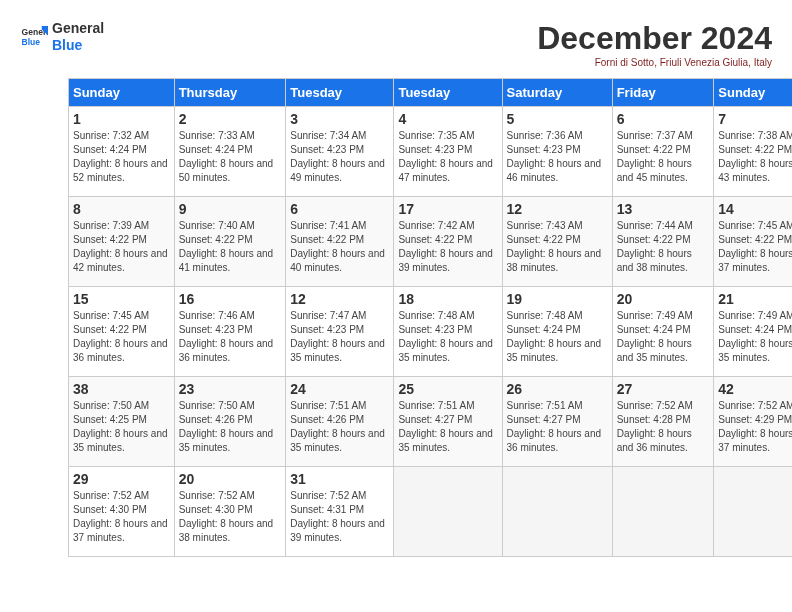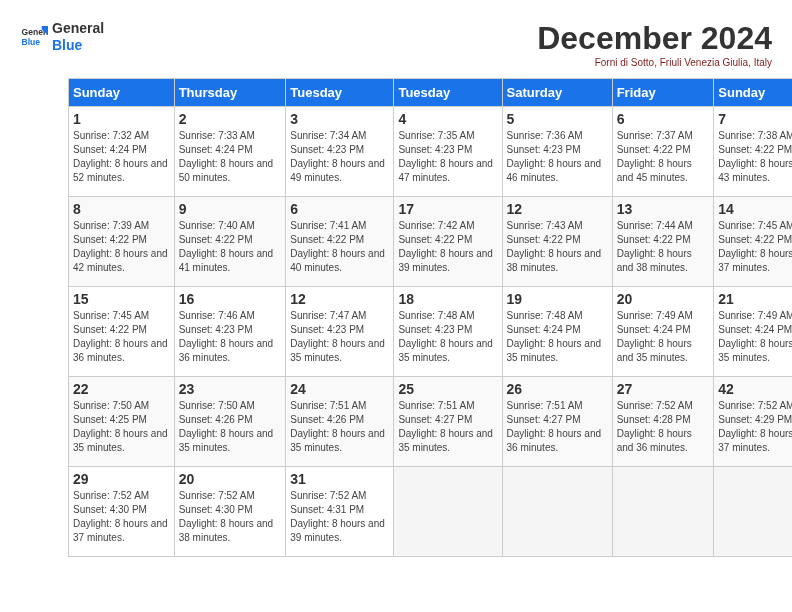--- a/index.html
+++ b/index.html
@@ -198,21 +198,21 @@
           <span class="day-number">20</span>
           <div class="day-info">Sunrise: 7:49 AM<br>Sunset: 4:24 PM<br>Daylight: 8 hours and 35 minutes.</div>
         </td>
         <td>
           <span class="day-number">21</span>
           <div class="day-info">Sunrise: 7:49 AM<br>Sunset: 4:24 PM<br>Daylight: 8 hours and 35 minutes.</div>
         </td>
       </tr>
       <tr>
         <td>
-          <span class="day-number">22</span>
+          <span class="day-number">38</span>
           <div class="day-info">Sunrise: 7:50 AM<br>Sunset: 4:25 PM<br>Daylight: 8 hours and 35 minutes.</div>
         </td>
         <td>
           <span class="day-number">23</span>
           <div class="day-info">Sunrise: 7:50 AM<br>Sunset: 4:26 PM<br>Daylight: 8 hours and 35 minutes.</div>
         </td>
         <td>
           <span class="day-number">24</span>
           <div class="day-info">Sunrise: 7:51 AM<br>Sunset: 4:26 PM<br>Daylight: 8 hours and 35 minutes.</div>
         </td>

